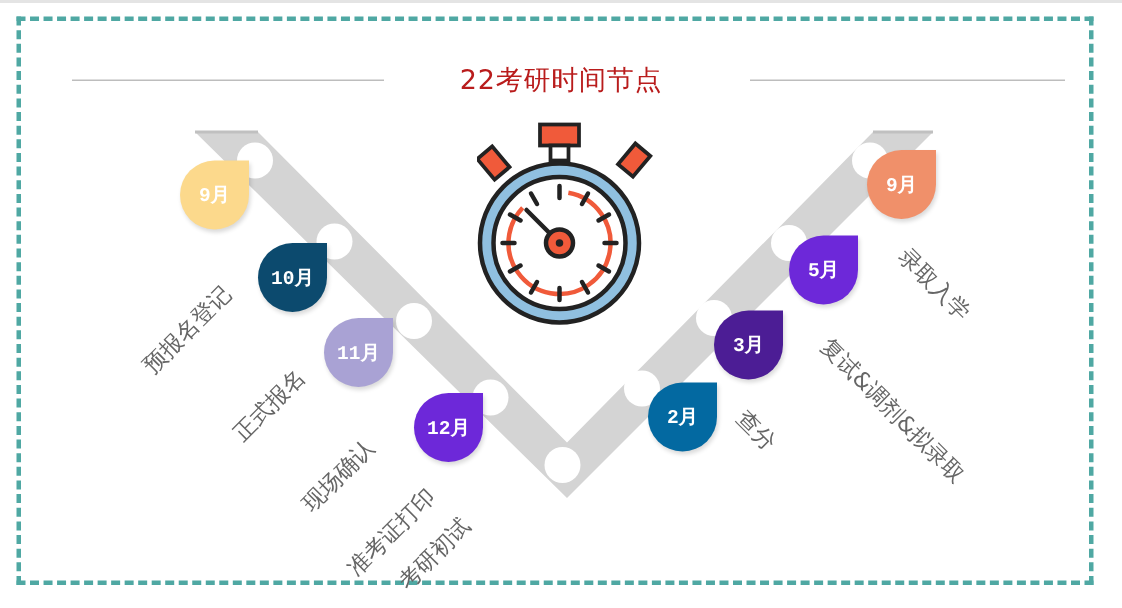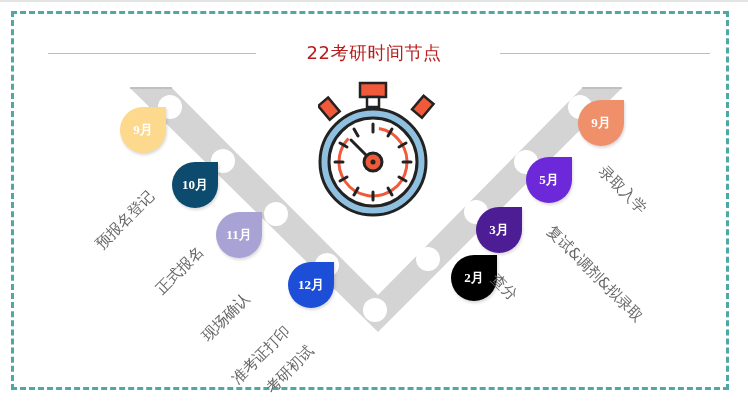--- a/index.html
+++ b/index.html
@@ -20,21 +20,21 @@
   }
   svg.track { position: absolute; left: 0; top: 0; }
   .drop {
     position: absolute; width: 46px; height: 46px;
     border-radius: 50% 0 50% 50%;
     box-shadow: 1px 2px 3px rgba(0,0,0,0.15);
     display: flex; align-items: center; justify-content: center;
   }
   .drop span {
     color: #fff; font-size: 13px; font-weight: bold;
-    font-family: Liberation Serif, serif;
+    font-family: Liberation Mono, monospace;
   }
   .label {
     position: absolute; font-size: 15px; color: #666; white-space: nowrap;
     transform-origin: 0 0;
   }
   .label.left { transform: rotate(-45deg); }
   .label.right { transform: rotate(45deg); }
 </style>
 </head>
 <body>
@@ -94,25 +94,25 @@
 
 <div class="drop" style="left:120px;top:107px;background:#fcd98c;">
   <span>9月</span>
 </div>
 <div class="drop" style="left:172px;top:162px;background:#0c4a6e;">
   <span>10月</span>
 </div>
 <div class="drop" style="left:216px;top:212px;background:#a9a2d4;">
   <span>11月</span>
 </div>
-<div class="drop" style="left:288px;top:262px;background:#1d4ed8;">
+<div class="drop" style="left:276px;top:262px;background:#6d28d9;">
   <span>12月</span>
 </div>
 
-<div class="drop" style="left:451px;top:255px;background:#000000;">
+<div class="drop" style="left:432px;top:255px;background:#0369a1;">
   <span>2月</span>
 </div>
 <div class="drop" style="left:476px;top:207px;background:#4c1d95;">
   <span>3月</span>
 </div>
 <div class="drop" style="left:526px;top:157px;background:#6d28d9;">
   <span>5月</span>
 </div>
 <div class="drop" style="left:578px;top:100px;background:#f0906a;">
   <span>9月</span>

